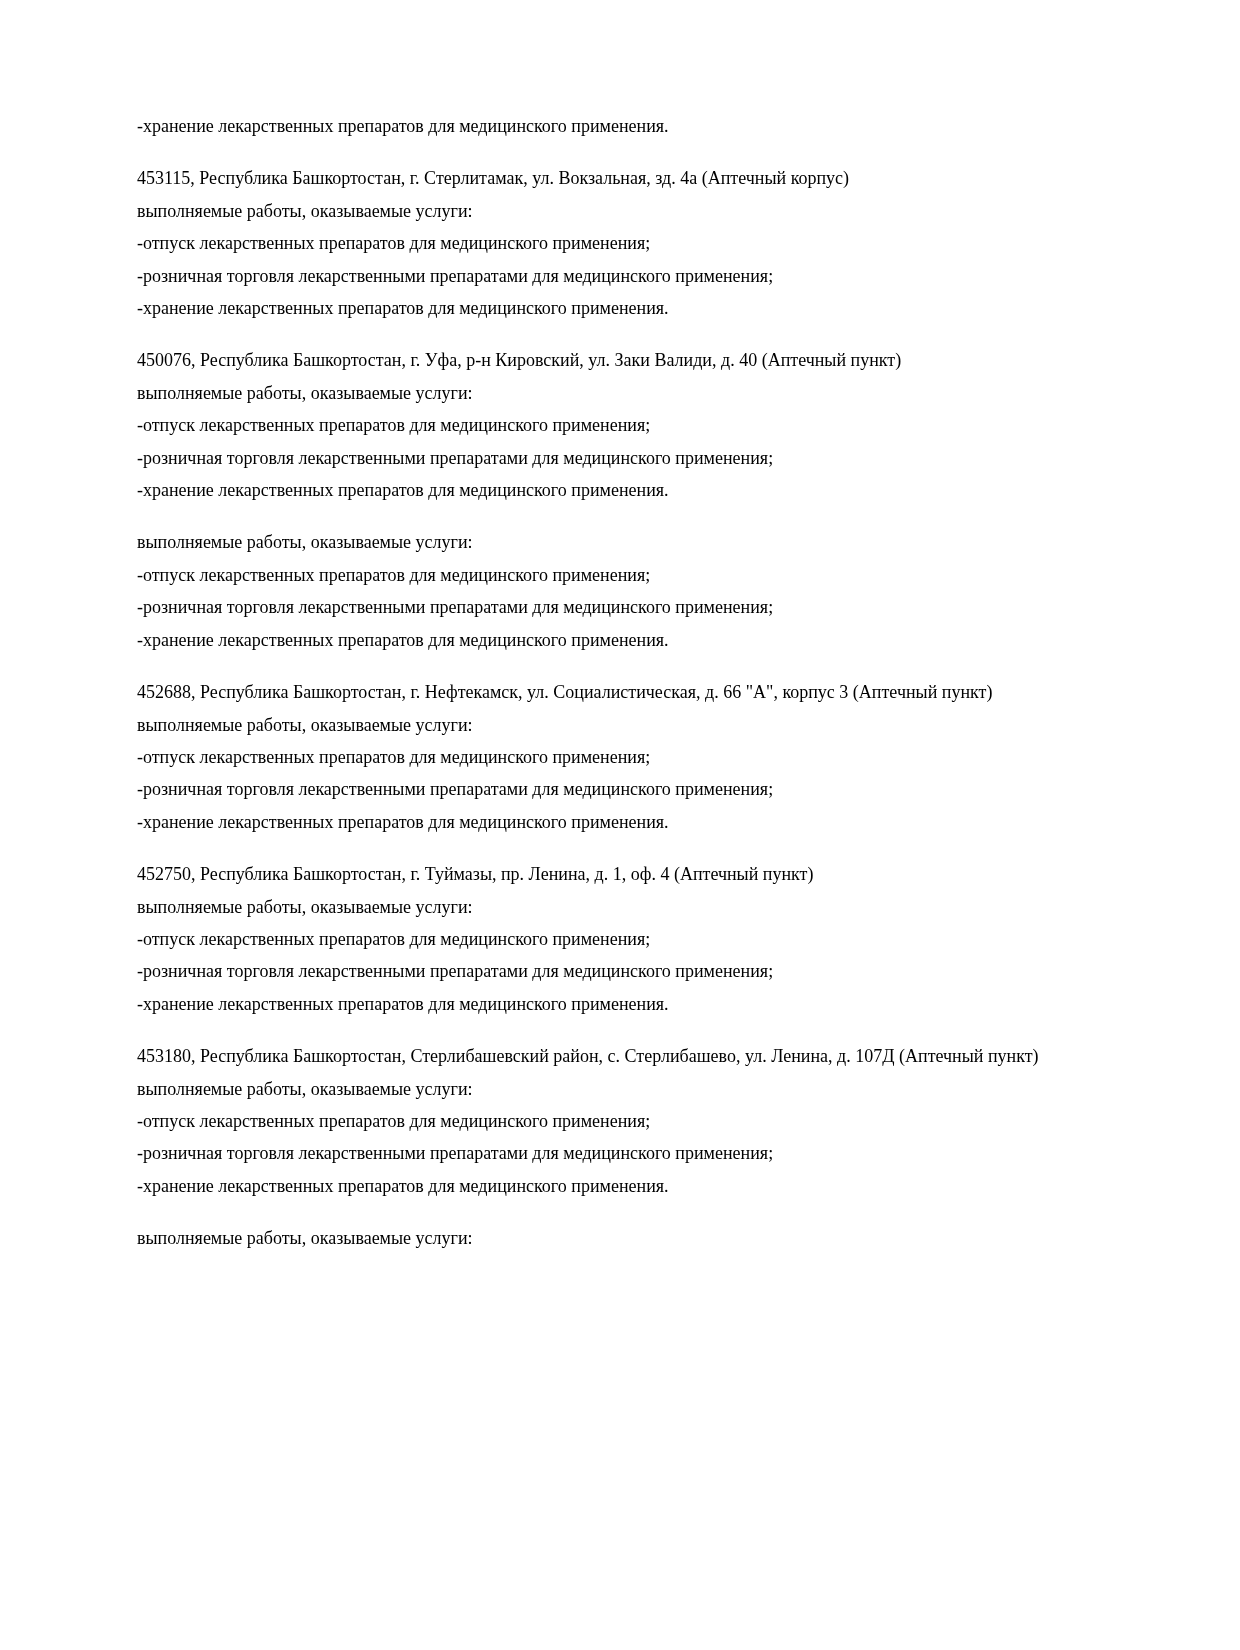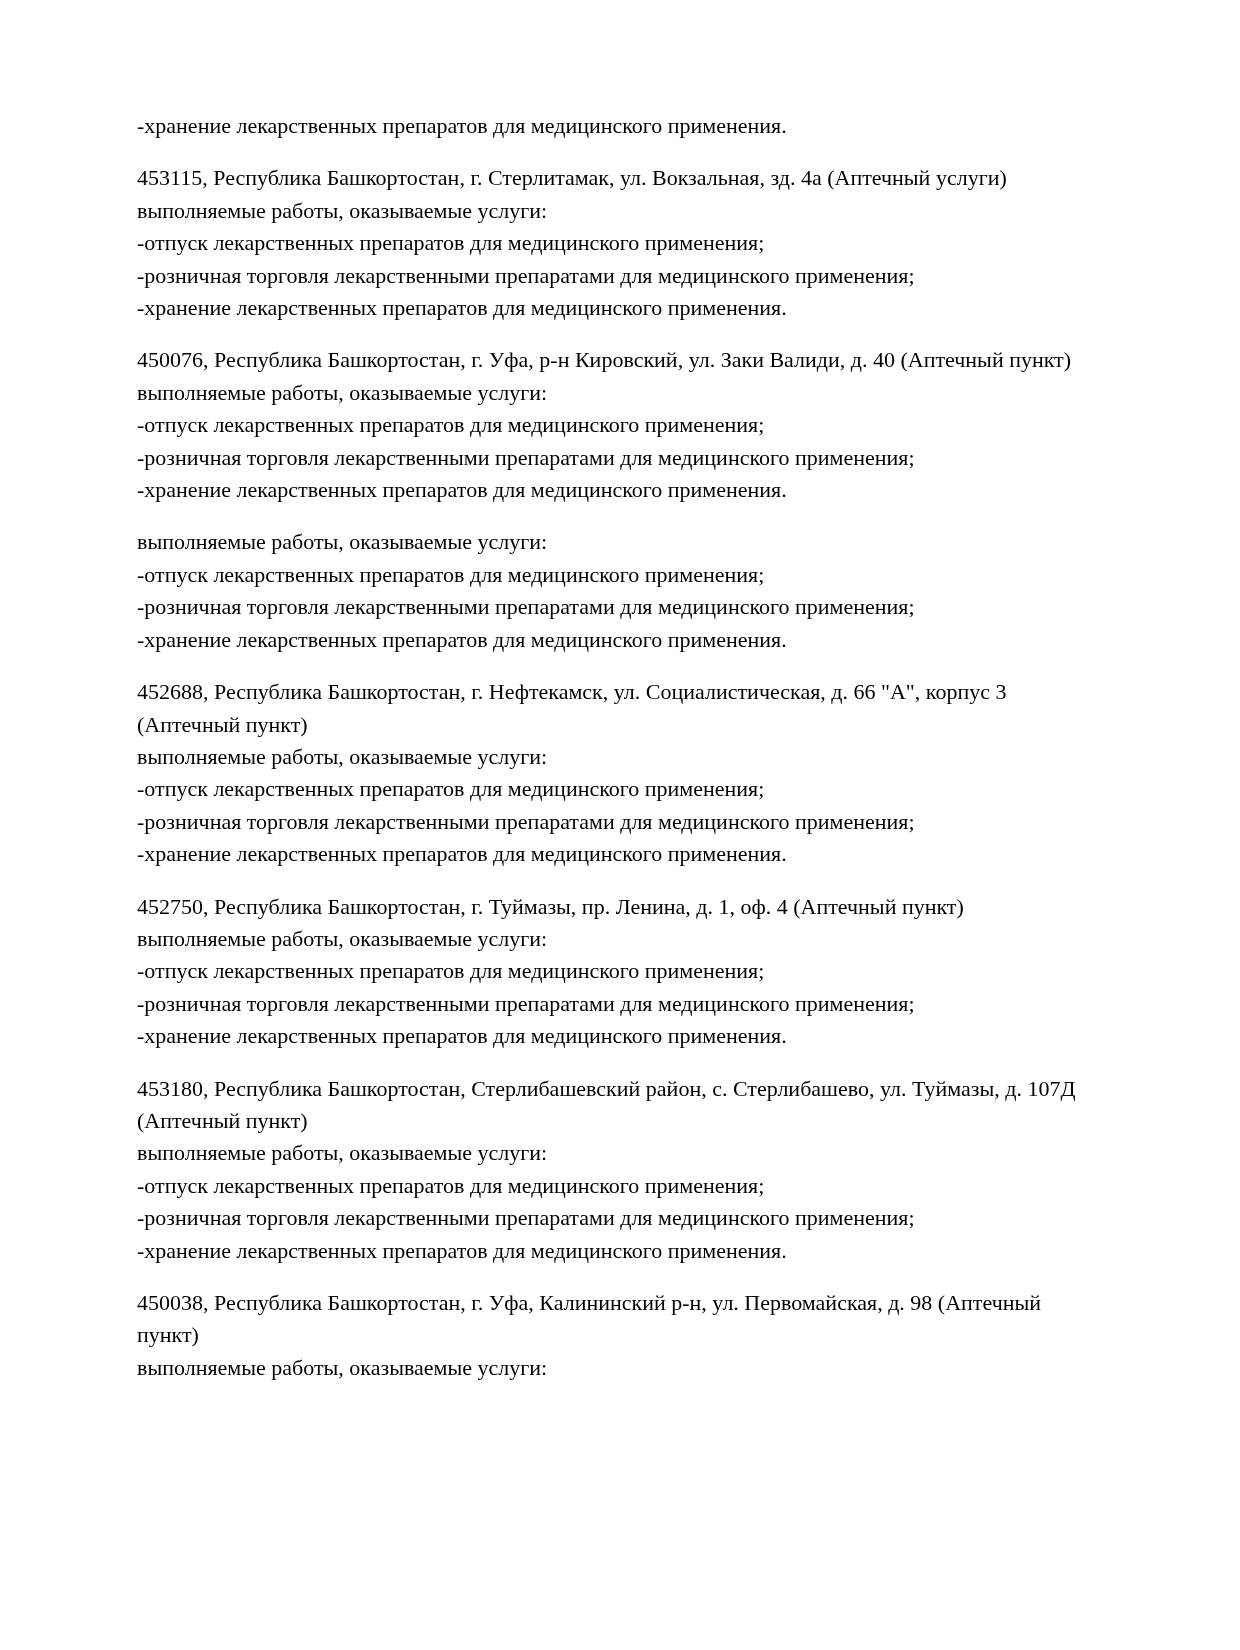--- a/index.html
+++ b/index.html
@@ -12,42 +12,42 @@
     width: 1240px;
     height: 1650px;
     background: #ffffff;
     overflow: hidden;
   }
   .doc {
     box-sizing: border-box;
     width: 100%;
     padding: 110px 155px 0 137px;
     font-family: "Liberation Serif", "DejaVu Serif", serif;
-    font-size: 22px;
+    font-size: 18px;
     line-height: 32.4px;
     color: #000000;
   }
   .doc p {
     margin: 0;
     padding: 0;
   }
   .entry {
     margin-top: 20px;
   }
 </style>
 </head>
 <body>
 
 <div class="page">
   <div class="doc">
 
     <p>-хранение лекарственных препаратов для медицинского применения.</p>
 
     <div class="entry">
-      <p>453115, Республика Башкортостан, г. Стерлитамак, ул. Вокзальная, зд. 4а (Аптечный услуги)</p>
+      <p>453115, Республика Башкортостан, г. Стерлитамак, ул. Вокзальная, зд. 4а (Аптечный корпус)</p>
       <p>выполняемые работы, оказываемые услуги:</p>
       <p>-отпуск лекарственных препаратов для медицинского применения;</p>
       <p>-розничная торговля лекарственными препаратами для медицинского применения;</p>
       <p>-хранение лекарственных препаратов для медицинского применения.</p>
     </div>
 
     <div class="entry">
       <p>450076, Республика Башкортостан, г. Уфа, р-н Кировский, ул. Заки Валиди, д. 40 (Аптечный пункт)</p>
       <p>выполняемые работы, оказываемые услуги:</p>
       <p>-отпуск лекарственных препаратов для медицинского применения;</p>
@@ -72,26 +72,25 @@
 
     <div class="entry">
       <p>452750, Республика Башкортостан, г. Туймазы, пр. Ленина, д. 1, оф. 4 (Аптечный пункт)</p>
       <p>выполняемые работы, оказываемые услуги:</p>
       <p>-отпуск лекарственных препаратов для медицинского применения;</p>
       <p>-розничная торговля лекарственными препаратами для медицинского применения;</p>
       <p>-хранение лекарственных препаратов для медицинского применения.</p>
     </div>
 
     <div class="entry">
-      <p>453180, Республика Башкортостан, Стерлибашевский район, с. Стерлибашево, ул. Туймазы, д. 107Д (Аптечный пункт)</p>
+      <p>453180, Республика Башкортостан, Стерлибашевский район, с. Стерлибашево, ул. Ленина, д. 107Д (Аптечный пункт)</p>
       <p>выполняемые работы, оказываемые услуги:</p>
       <p>-отпуск лекарственных препаратов для медицинского применения;</p>
       <p>-розничная торговля лекарственными препаратами для медицинского применения;</p>
       <p>-хранение лекарственных препаратов для медицинского применения.</p>
     </div>
 
     <div class="entry">
-      <p>450038, Республика Башкортостан, г. Уфа, Калининский р-н, ул. Первомайская, д. 98 (Аптечный пункт)</p>
       <p>выполняемые работы, оказываемые услуги:</p>
     </div>
 
   </div>
 </div>
 
 </body></html>

